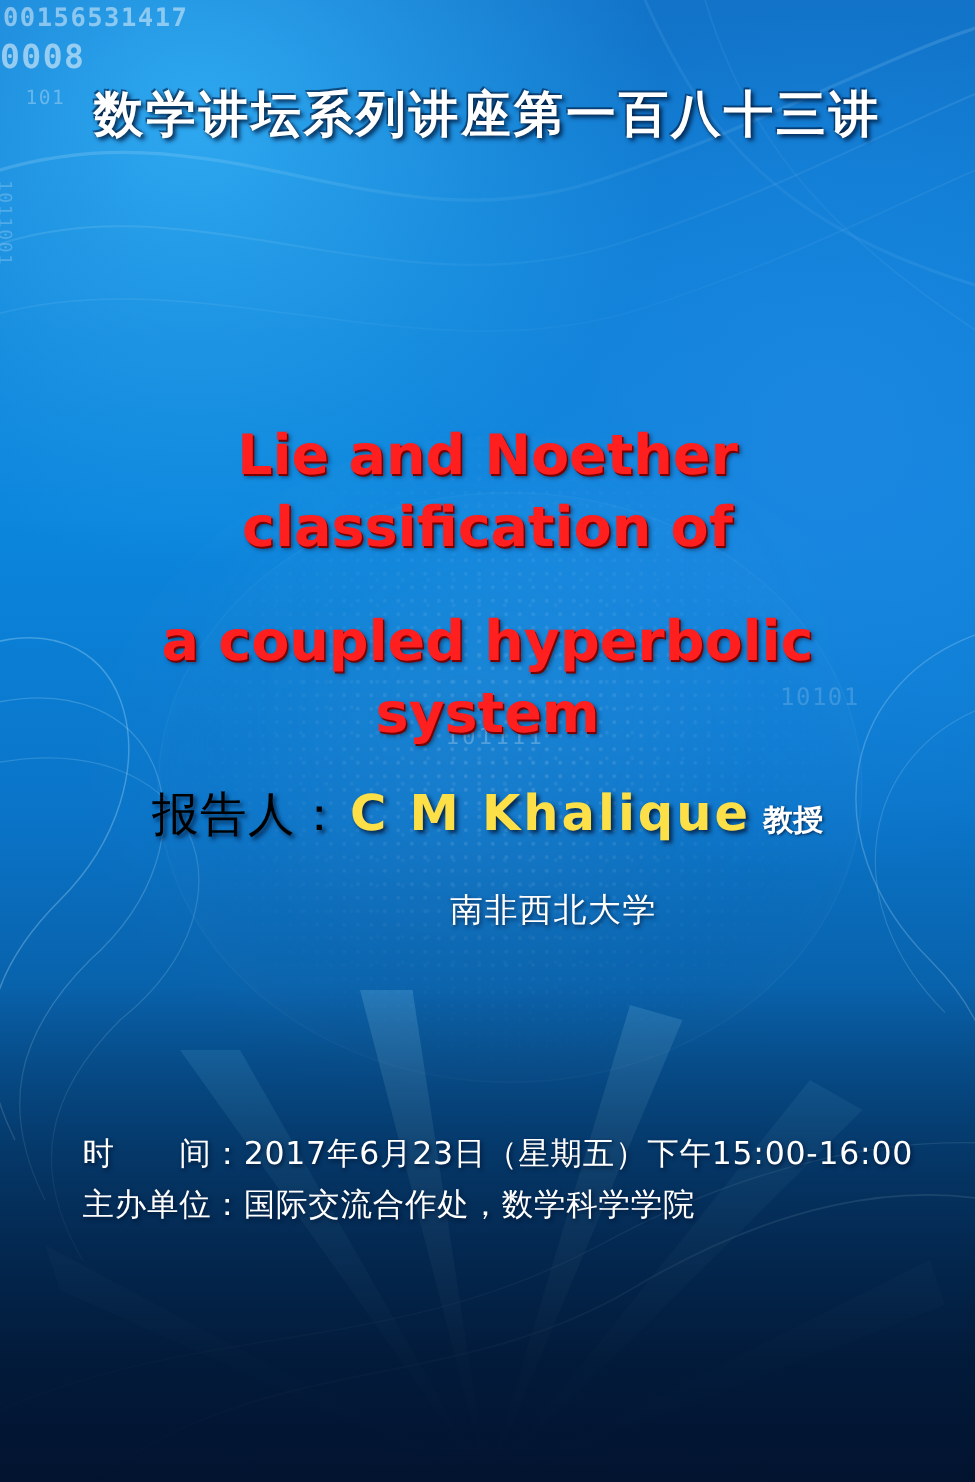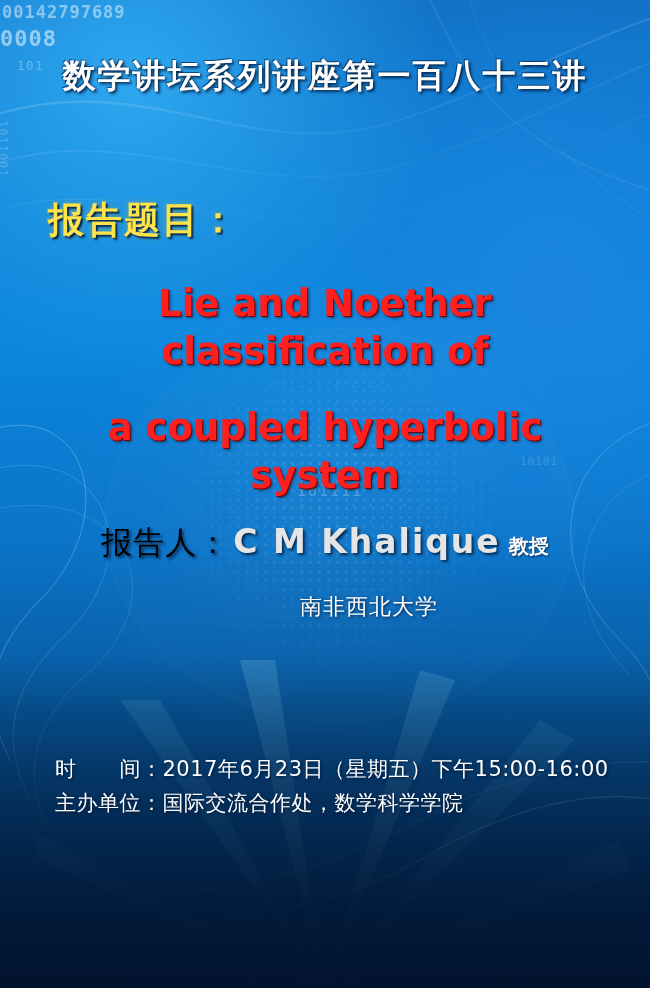--- a/index.html
+++ b/index.html
@@ -74,21 +74,21 @@
     font-family: "DejaVu Sans Mono", monospace;
     letter-spacing: 1px;
     white-space: nowrap;
     user-select: none;
   }
   .b1 { left: 2px;   top: 2px;   font-size: 17px; font-weight: bold; opacity: .85; }
   .b2 { left: 0px;   top: 26px;  font-size: 22px; font-weight: bold; opacity: .95; }
   .b3 { left: 17px;   top: 58px;  font-size: 13px; opacity: .55; }
   .b4 { left: 10px;  top: 120px; font-size: 12px; opacity: .40; transform: rotate(90deg); transform-origin: left top; }
   .b5 { left: 297px; top: 482px; font-size: 15px; opacity: .45; letter-spacing: 2px; }
-  .b6 { left: 520px; top: 455px; font-size: 11px; opacity: .30; }
+  .b6 { left: 520px; top: 455px; font-size: 16px; opacity: .30; }
 
   
   .content {
     position: relative;
     z-index: 5;
     width: 100%;
     height: 100%;
   }
 
   .header-band {
@@ -158,21 +158,21 @@
     font-weight: normal;
     font-size: 31px;
     color: #000000;
     text-shadow: 2px 2px 3px rgba(0,25,60,.8);
     letter-spacing: 1px;
   }
   .speaker-name {
     font-family: "DejaVu Sans", sans-serif;
     font-weight: bold;
     font-size: 33px;
-    color: #e5e5e5;
+    color: #fde047;
     letter-spacing: 2px;
     text-shadow: 2px 2px 3px rgba(0,25,60,.85);
     margin-left: 4px;
   }
   .speaker-rank {
     font-family: "DejaVu Sans", sans-serif;
     font-weight: bold;
     font-size: 20px;
     color: #ffffff;
     margin-left: 8px;
@@ -254,34 +254,33 @@
     <path d="M325,988 L420,670 L455,680 Z" fill="#9fe4ff" opacity=".16"></path>
     <path d="M325,988 L540,720 L575,740 Z" fill="#7fd8ff" opacity=".13"></path>
     <path d="M325,988 L30,830 L40,860 Z" fill="#7fd8ff" opacity=".10"></path>
     <path d="M325,988 L620,840 L630,870 Z" fill="#7fd8ff" opacity=".10"></path>
     <path d="M60,988 C180,900 300,930 420,860 C520,800 600,790 660,800" fill="none" stroke="#a8e5ff" stroke-width="1.2" opacity=".35"></path>
     <path d="M0,940 C140,880 260,905 400,830 C510,770 600,760 655,762" fill="none" stroke="#a8e5ff" stroke-width="0.9" opacity=".25"></path>
   </svg>
 
   <div class="bg-deep-bottom"></div>
 
-  <div class="binary b1">00142797689</div>
+  <div class="binary b1">00156531417</div>
   <div class="binary b2">0008</div>
   <div class="binary b3">101</div>
   <div class="binary b4">1011001</div>
   <div class="binary b5">101111</div>
   <div class="binary b6">10101</div>
 
   <div class="content">
 
     <div class="header-band">
       <span class="series-title">数学讲坛系列讲座第一百八十三讲</span>
     </div>
 
-    <div class="topic-label">报告题目：</div>
 
     <div class="talk-title">
       <span class="line1">Lie and Noether classification of</span>
       <span class="line2">a coupled hyperbolic system</span>
     </div>
 
     <div class="speaker-row">
       <span class="speaker-label">报告人：</span><span class="speaker-name">C M Khalique</span><span class="speaker-rank">教授</span>
     </div>
 

